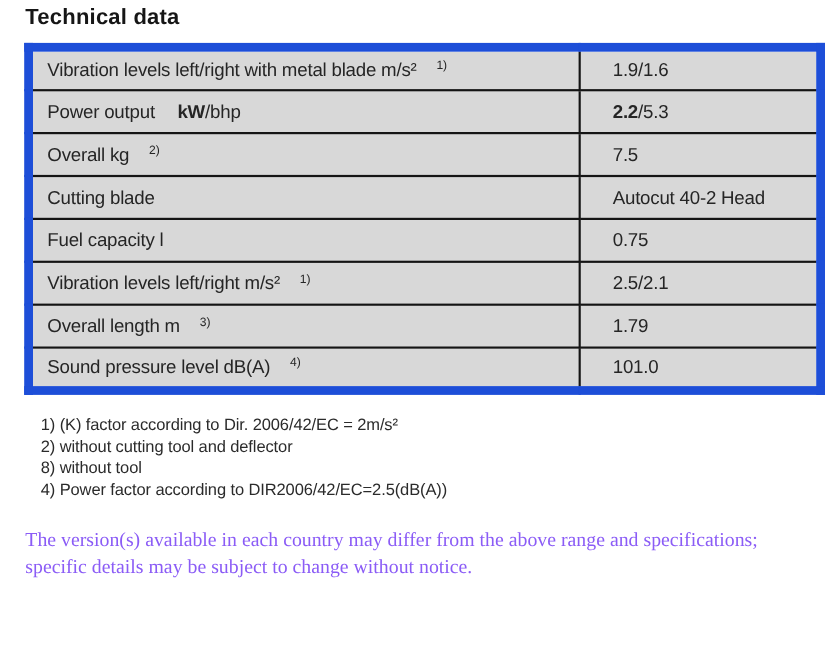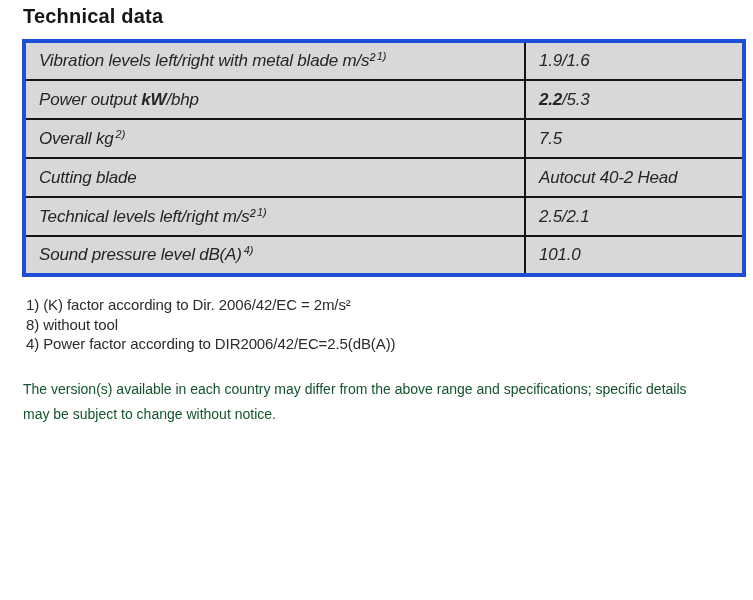--- a/index.html
+++ b/index.html
@@ -22,57 +22,58 @@
     font-weight: bold;
     color: #161616;
     letter-spacing: 0.2px;
     margin: 2px 0 11px 1px;
   }
   table.spec {
     border-collapse: collapse;
     width: 720px;
     table-layout: fixed;
   }
-  table.spec { border: 4px solid #1d4ed8; font-style: italic; }
+  table.spec { border: 8px solid #1d4ed8; }
   table.spec td {
     border: 2px solid #141414;
     background: #d8d8d8;
     height: 39px;
     font-size: 17px;
     letter-spacing: -0.2px;
     color: #252525;
     vertical-align: middle;
     padding: 0 6px 0 13px;
     white-space: nowrap;
     overflow: hidden;
   }
   td.val-cell { padding-left: 15px; }
   .sup {
     font-size: 11px;
     position: relative;
     top: -6px;
     margin-left: 2px;
     letter-spacing: 0;
   }
-  .b { font-weight: bold; }
+  .b { font-weight: bold; margin-left: 16px; }
   .footnotes {
     margin-top: 18px;
-    margin-left: 4px;
+    margin-left: 15px;
     font-size: 15px;
     line-height: 19.5px;
     color: #2b2b2b;
     letter-spacing: -0.1px;
   }
   .disclaimer {
     margin-top: 23px;
     margin-left: 1px;
-    font-size: 14px;
+    font-size: 18px;
     line-height: 25px;
-    color: #14532d;
+    color: #8b5cf6;
     max-width: 716px;
+    font-family: Liberation Serif, serif;
   }
 </style>
 </head>
 <body>
 
 <div class="page">
 
   <div class="title">Technical data</div>
 
   <table class="spec">
@@ -91,31 +92,40 @@
       </tr>
       <tr>
         <td><span>Overall kg</span><span class="b"></span><span></span><span class="sup">2)</span></td>
         <td class="val-cell"><span class="b"></span><span>7.5</span></td>
       </tr>
       <tr>
         <td><span>Cutting blade</span><span class="b"></span><span></span><span class="sup"></span></td>
         <td class="val-cell"><span class="b"></span><span>Autocut 40-2 Head</span></td>
       </tr>
       <tr>
-        <td><span>Technical levels left/right m/s²</span><span class="b"></span><span></span><span class="sup">1)</span></td>
+        <td><span>Fuel capacity l</span><span class="b"></span><span></span><span class="sup"></span></td>
+        <td class="val-cell"><span class="b"></span><span>0.75</span></td>
+      </tr>
+      <tr>
+        <td><span>Vibration levels left/right m/s²</span><span class="b"></span><span></span><span class="sup">1)</span></td>
         <td class="val-cell"><span class="b"></span><span>2.5/2.1</span></td>
+      </tr>
+      <tr>
+        <td><span>Overall length m</span><span class="b"></span><span></span><span class="sup">3)</span></td>
+        <td class="val-cell"><span class="b"></span><span>1.79</span></td>
       </tr>
       <tr>
         <td><span>Sound pressure level dB(A)</span><span class="b"></span><span></span><span class="sup">4)</span></td>
         <td class="val-cell"><span class="b"></span><span>101.0</span></td>
       </tr>
     </tbody>
   </table>
 
   <div class="footnotes">
     <div>1) (K) factor according to Dir. 2006/42/EC = 2m/s²</div>
+    <div>2) without cutting tool and deflector</div>
     <div>8) without tool</div>
     <div>4) Power factor according to DIR2006/42/EC=2.5(dB(A))</div>
   </div>
 
   <div class="disclaimer">The version(s) available in each country may differ from the above range and specifications; specific details may be subject to change without notice.</div>
 
 </div>
 
 </body></html>

